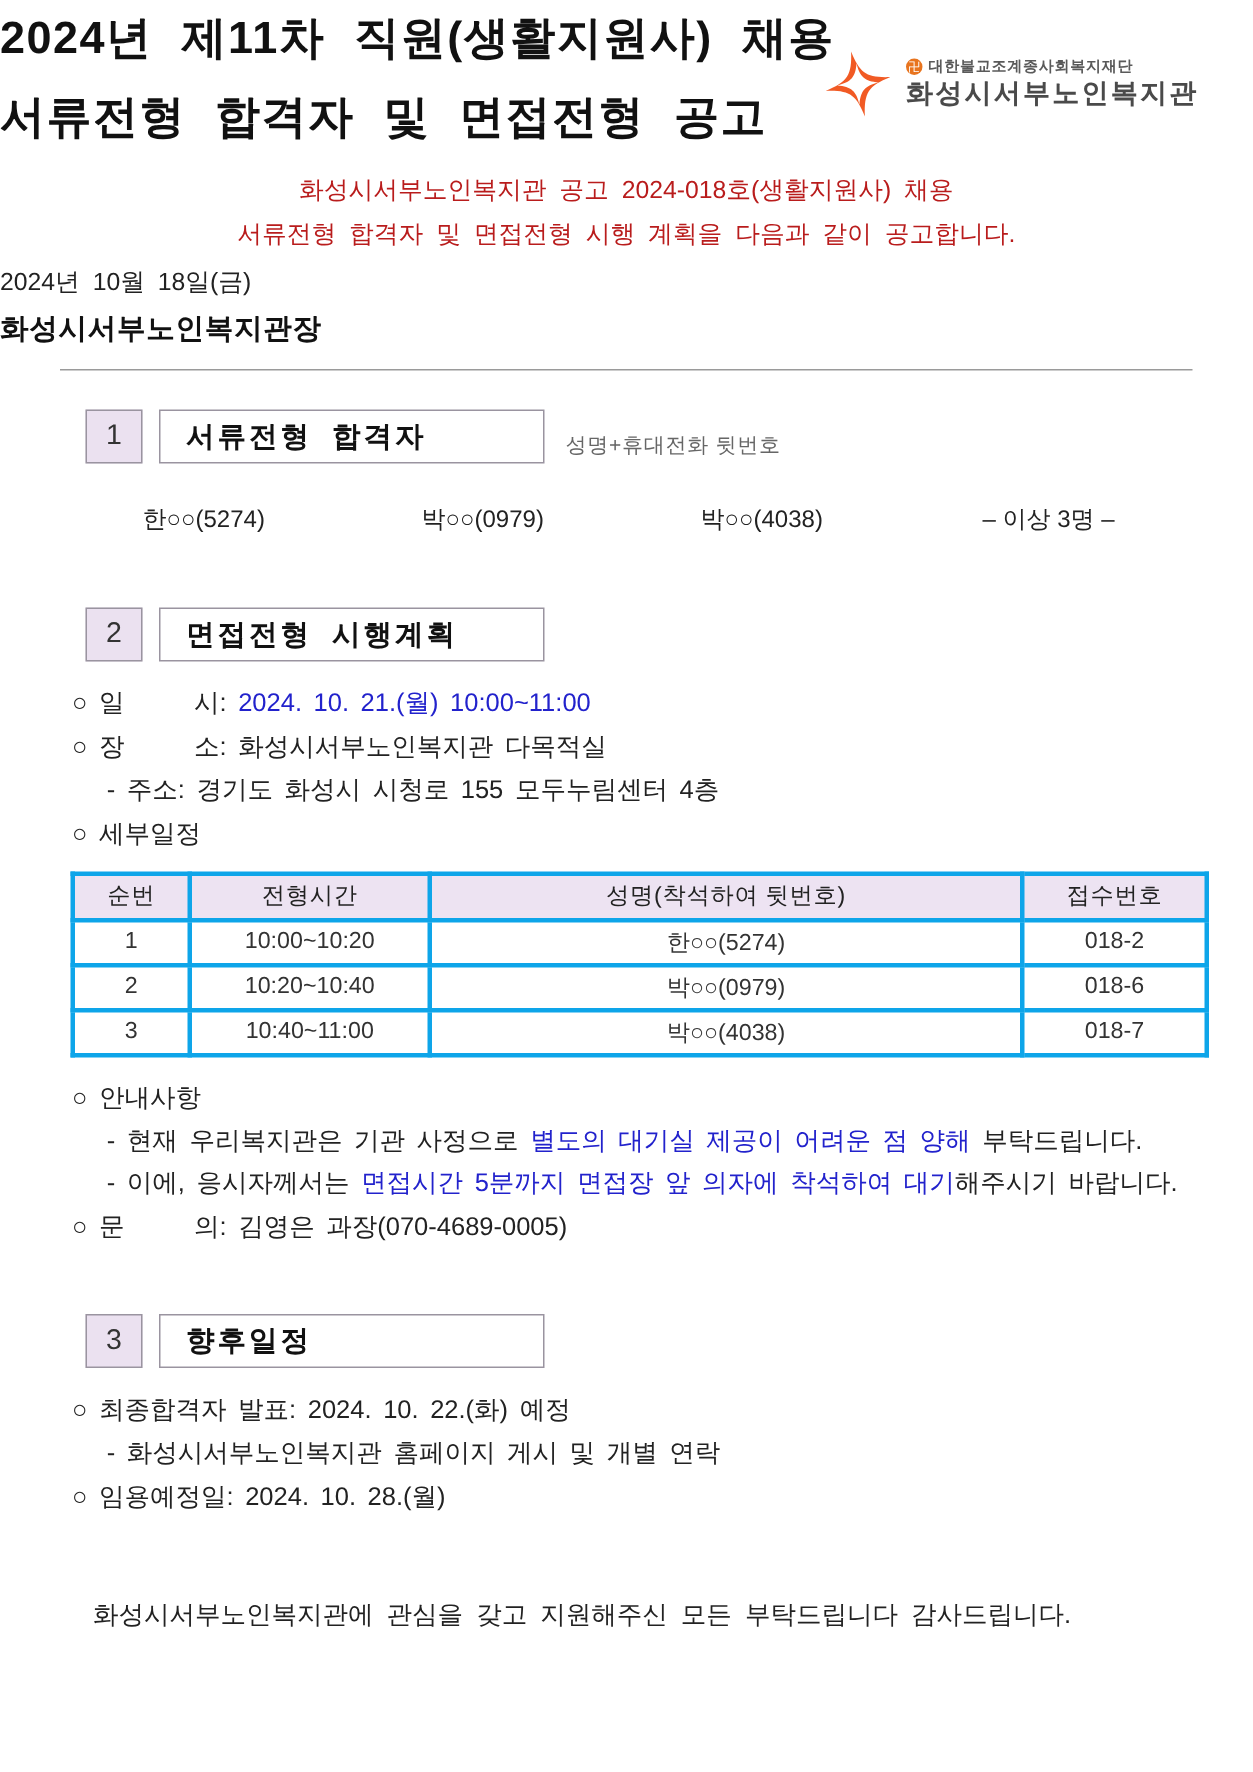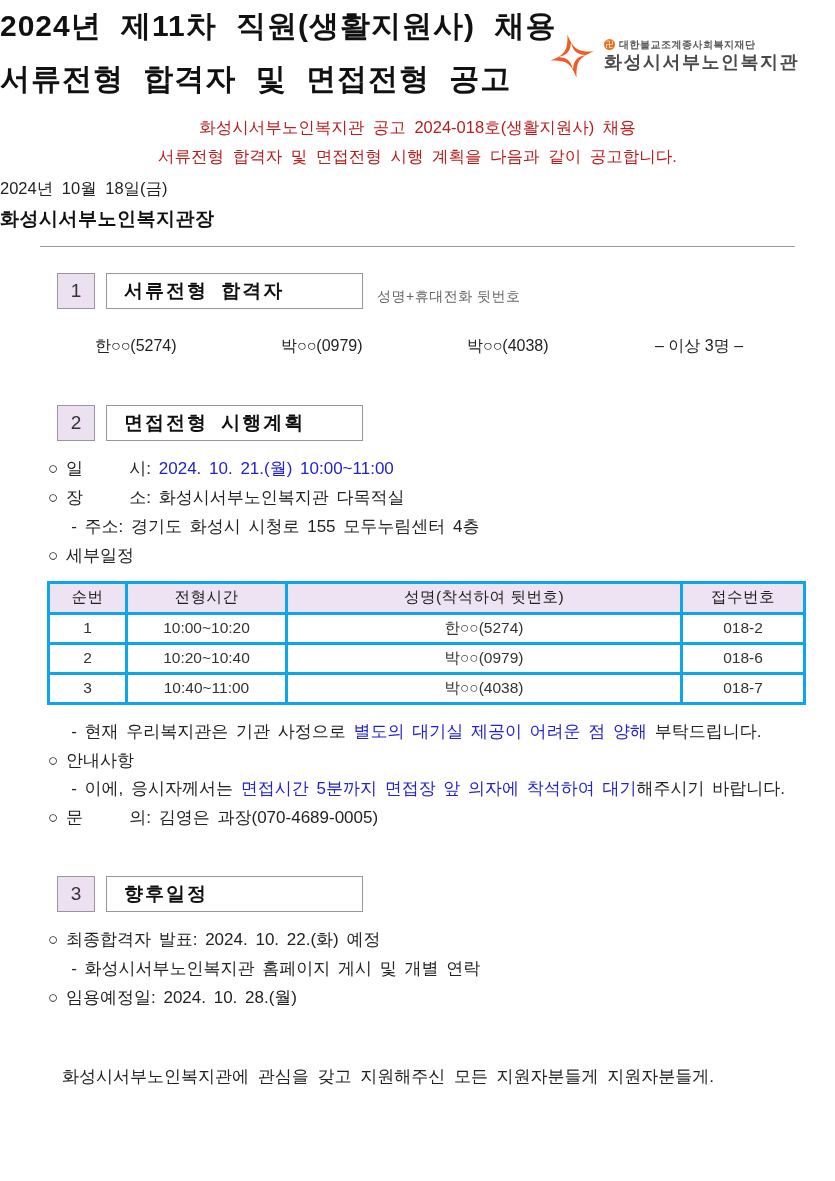--- a/index.html
+++ b/index.html
@@ -223,32 +223,32 @@
       <tr>
         <td>3</td>
         <td>10:40~11:00</td>
         <td>박○○(4038)</td>
         <td>018-7</td>
       </tr>
     </tbody>
   </table>
 
   <div class="line-list" style="margin-top:13px;">
+    <div class="line">○ 안내사항</div>
     <div class="line"><span>   - 현재 우리복지관은 기관 사정으로 </span><span class="blue">별도의 대기실 제공이 어려운 점 양해</span><span> 부탁드립니다.</span></div>
-    <div class="line">○ 안내사항</div>
     <div class="line"><span>   - 이에, 응시자께서는 </span><span class="blue">면접시간 5분까지 면접장 앞 의자에 착석하여 대기</span><span>해주시기 바랍니다.</span></div>
     <div class="line">○ 문      의: 김영은 과장(070-4689-0005)</div>
   </div>
 
   <div class="section-header gap-s3">
     <div class="section-num">3</div>
     <div class="section-title-box">향후일정</div>
   </div>
 
   <div class="line-list">
     <div class="line">○ 최종합격자 발표: 2024. 10. 22.(화) 예정</div>
     <div class="line">   - 화성시서부노인복지관 홈페이지 게시 및 개별 연락</div>
     <div class="line">○ 임용예정일: 2024. 10. 28.(월)</div>
   </div>
 
-  <div class="footer-thanks">화성시서부노인복지관에 관심을 갖고 지원해주신 모든 지원자분들게 지원자분들게.</div>
+  <div class="footer-thanks">화성시서부노인복지관에 관심을 갖고 지원해주신 모든 부탁드립니다 감사드립니다.</div>
 
 </div>
 
 </body></html>

